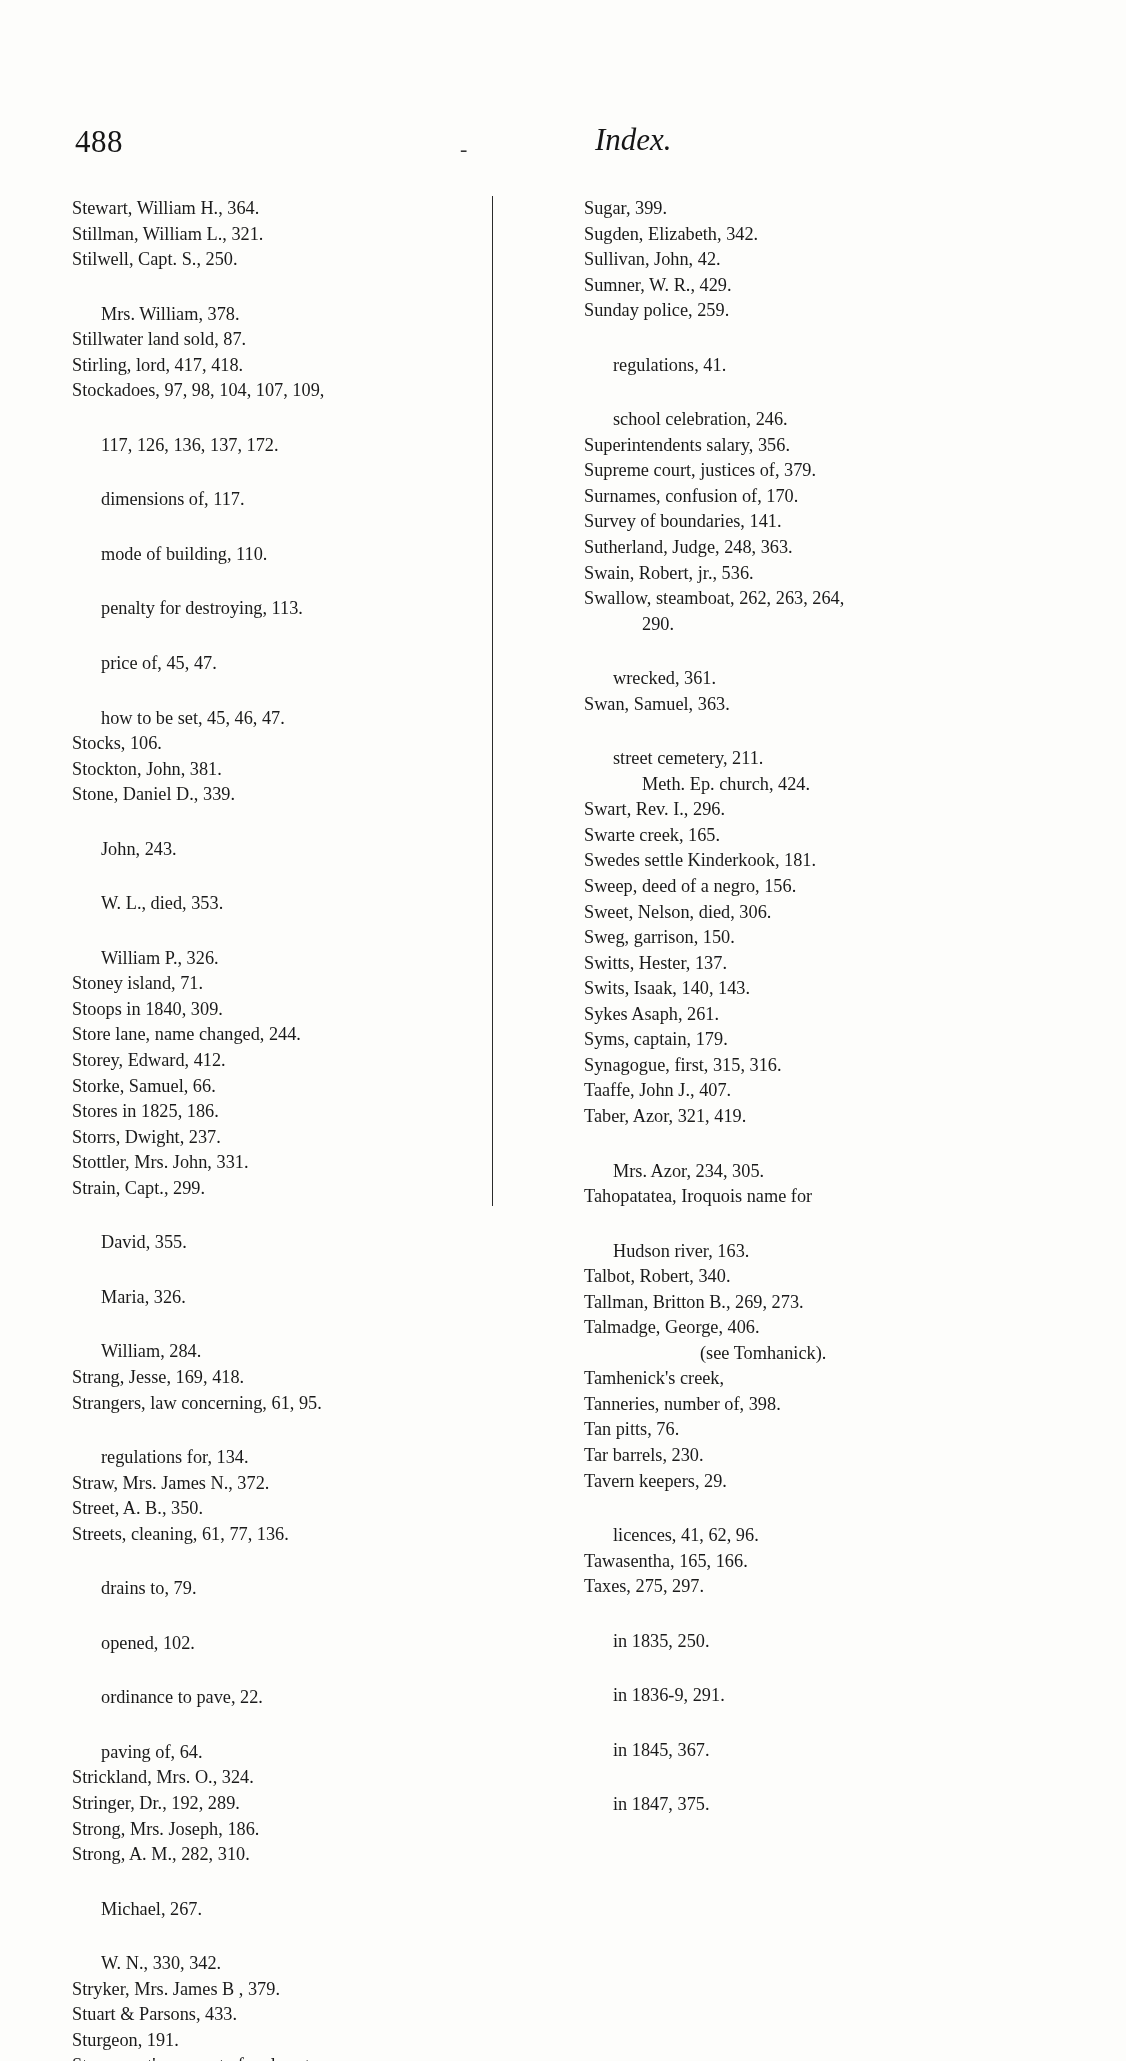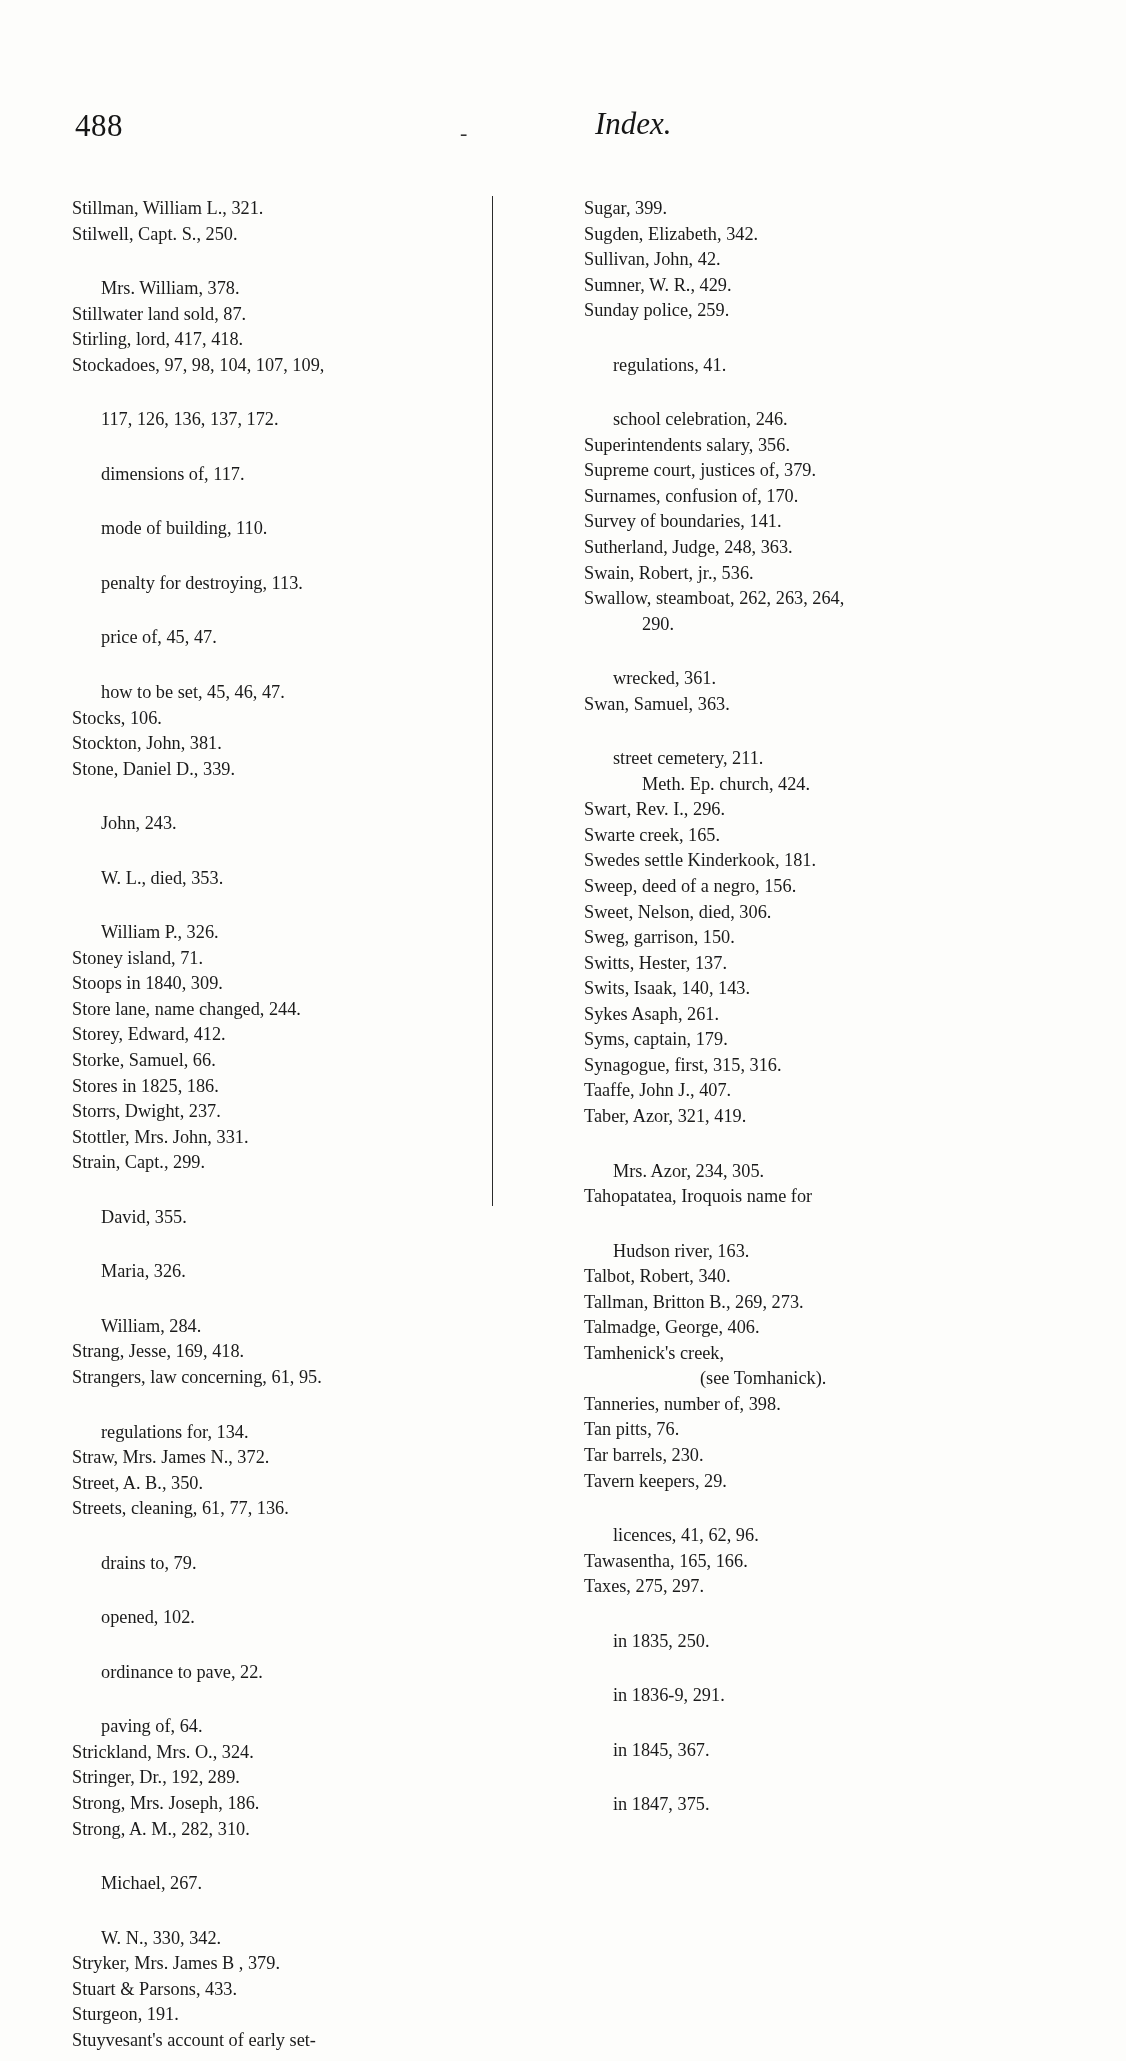--- a/index.html
+++ b/index.html
@@ -18,21 +18,21 @@
   .page {
     position: absolute;
     left: 0; top: 0;
     width: 1126px;
     height: 2061px;
     background: #fdfdfb;
   }
   .header {
     position: absolute;
     left: 75px;
-    top: 108px;
+    top: 124px;
     width: 980px;
     height: 40px;
   }
   .folio {
     position: absolute;
     left: 0;
     top: 0;
     font-size: 31px;
     letter-spacing: 0.5px;
     color: #161616;
@@ -91,20 +91,21 @@
   <div class="header">
     <span class="folio">488</span>
     <span class="header-dash">-</span>
     <span class="header-title">Index.</span>
   </div>
 
   <div class="rule"></div>
 
   <div class="columns">
     <div class="col col-left" id="col-left">
+        <div class="entry indent0">Stewart, William H., 364.</div>
         <div class="entry indent0">Stillman, William L., 321.</div>
         <div class="entry indent0">Stilwell, Capt. S., 250.</div>
         <div class="entry indent1">Mrs. William, 378.</div>
         <div class="entry indent0">Stillwater land sold, 87.</div>
         <div class="entry indent0">Stirling, lord, 417, 418.</div>
         <div class="entry indent0">Stockadoes, 97, 98, 104, 107, 109,</div>
         <div class="entry indent1">117, 126, 136, 137, 172.</div>
         <div class="entry indent1">dimensions of, 117.</div>
         <div class="entry indent1">mode of building, 110.</div>
         <div class="entry indent1">penalty for destroying, 113.</div>
@@ -182,22 +183,22 @@
         <div class="entry indent0">Syms, captain, 179.</div>
         <div class="entry indent0">Synagogue, first, 315, 316.</div>
         <div class="entry indent0">Taaffe, John J., 407.</div>
         <div class="entry indent0">Taber, Azor, 321, 419.</div>
         <div class="entry indent1">Mrs. Azor, 234, 305.</div>
         <div class="entry indent0">Tahopatatea, Iroquois name for</div>
         <div class="entry indent1">Hudson river, 163.</div>
         <div class="entry indent0">Talbot, Robert, 340.</div>
         <div class="entry indent0">Tallman, Britton B., 269, 273.</div>
         <div class="entry indent0">Talmadge, George, 406.</div>
+        <div class="entry indent4">(see Tomhanick).</div>
         <div class="entry indent0">Tamhenick's creek,</div>
-        <div class="entry indent4">(see Tomhanick).</div>
         <div class="entry indent0">Tanneries, number of, 398.</div>
         <div class="entry indent0">Tan pitts, 76.</div>
         <div class="entry indent0">Tar barrels, 230.</div>
         <div class="entry indent0">Tavern keepers, 29.</div>
         <div class="entry indent1">licences, 41, 62, 96.</div>
         <div class="entry indent0">Tawasentha, 165, 166.</div>
         <div class="entry indent0">Taxes, 275, 297.</div>
         <div class="entry indent1">in 1835, 250.</div>
         <div class="entry indent1">in 1836-9, 291.</div>
         <div class="entry indent1">in 1845, 367.</div>

